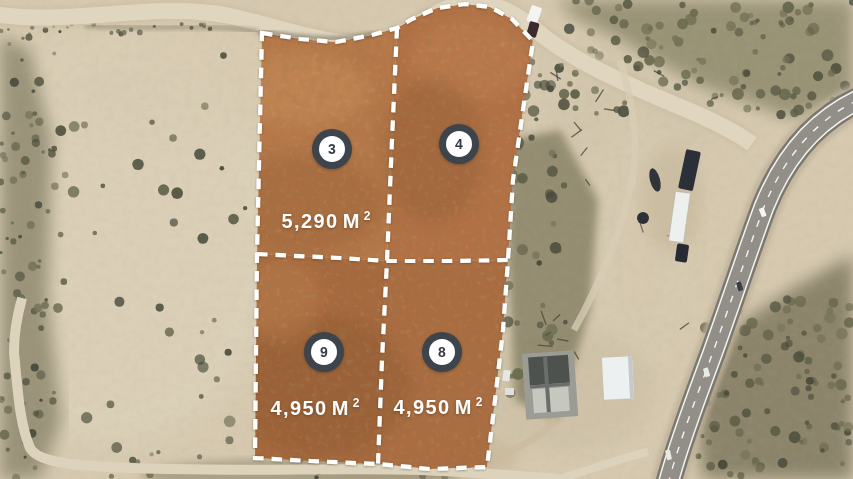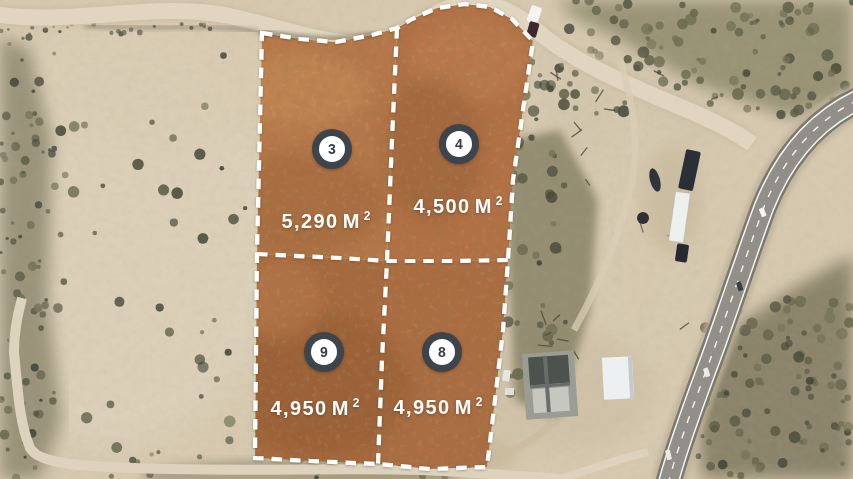--- a/index.html
+++ b/index.html
@@ -625,23 +625,20 @@
 <div class="badge" style="left:324px;top:352px;">
   <div class="badge-inner">9</div>
 </div>
 <div class="badge" style="left:442px;top:352px;">
   <div class="badge-inner">8</div>
 </div>
 
 <div class="area-label" style="left:326px;top:221px;">
   <span>5,290</span><span class="unit">M</span><span class="sup">2</span>
 </div>
-<div class="area-label" style="left:458px;top:206px;">
-  <span>4,500</span><span class="unit">M</span><span class="sup">2</span>
-</div>
 <div class="area-label" style="left:315px;top:408px;">
   <span>4,950</span><span class="unit">M</span><span class="sup">2</span>
 </div>
 <div class="area-label" style="left:438px;top:407px;">
   <span>4,950</span><span class="unit">M</span><span class="sup">2</span>
 </div>
 
 </div>
 
 </body></html>

